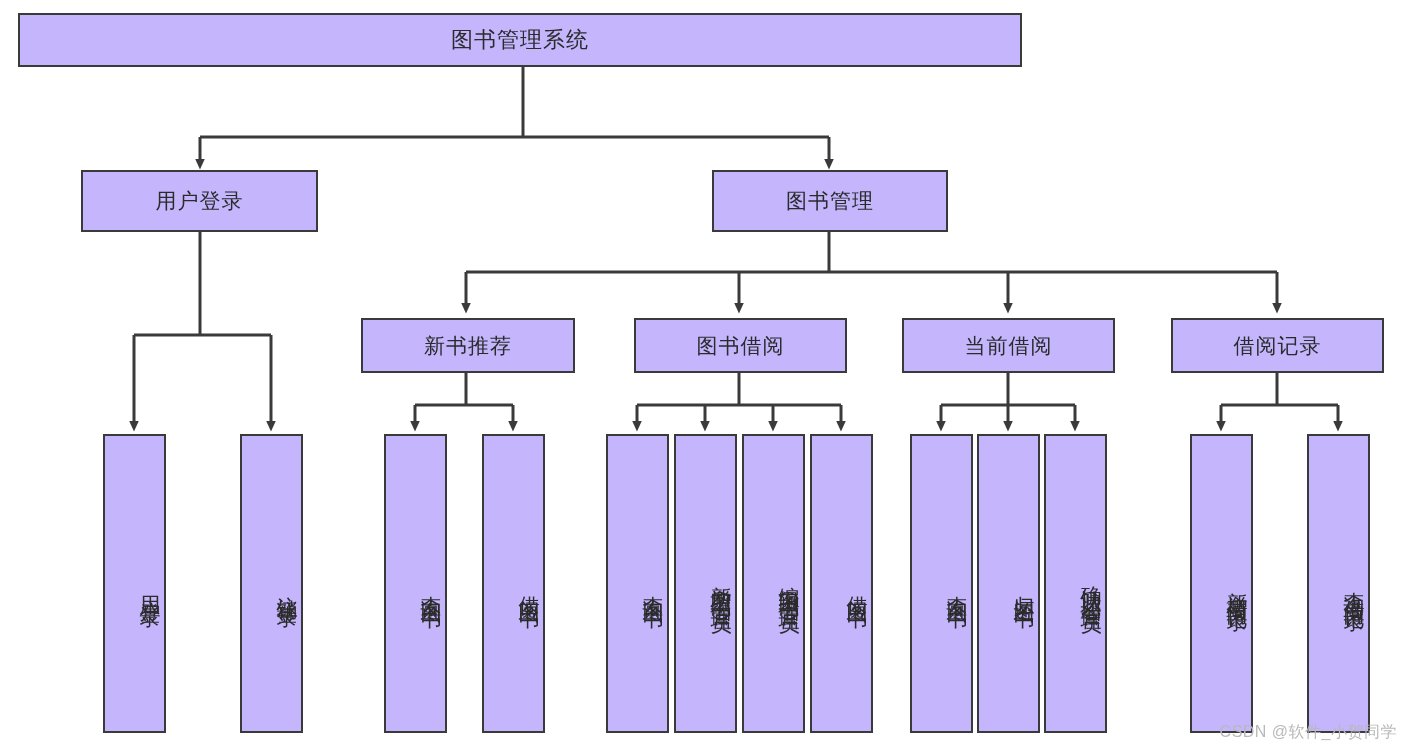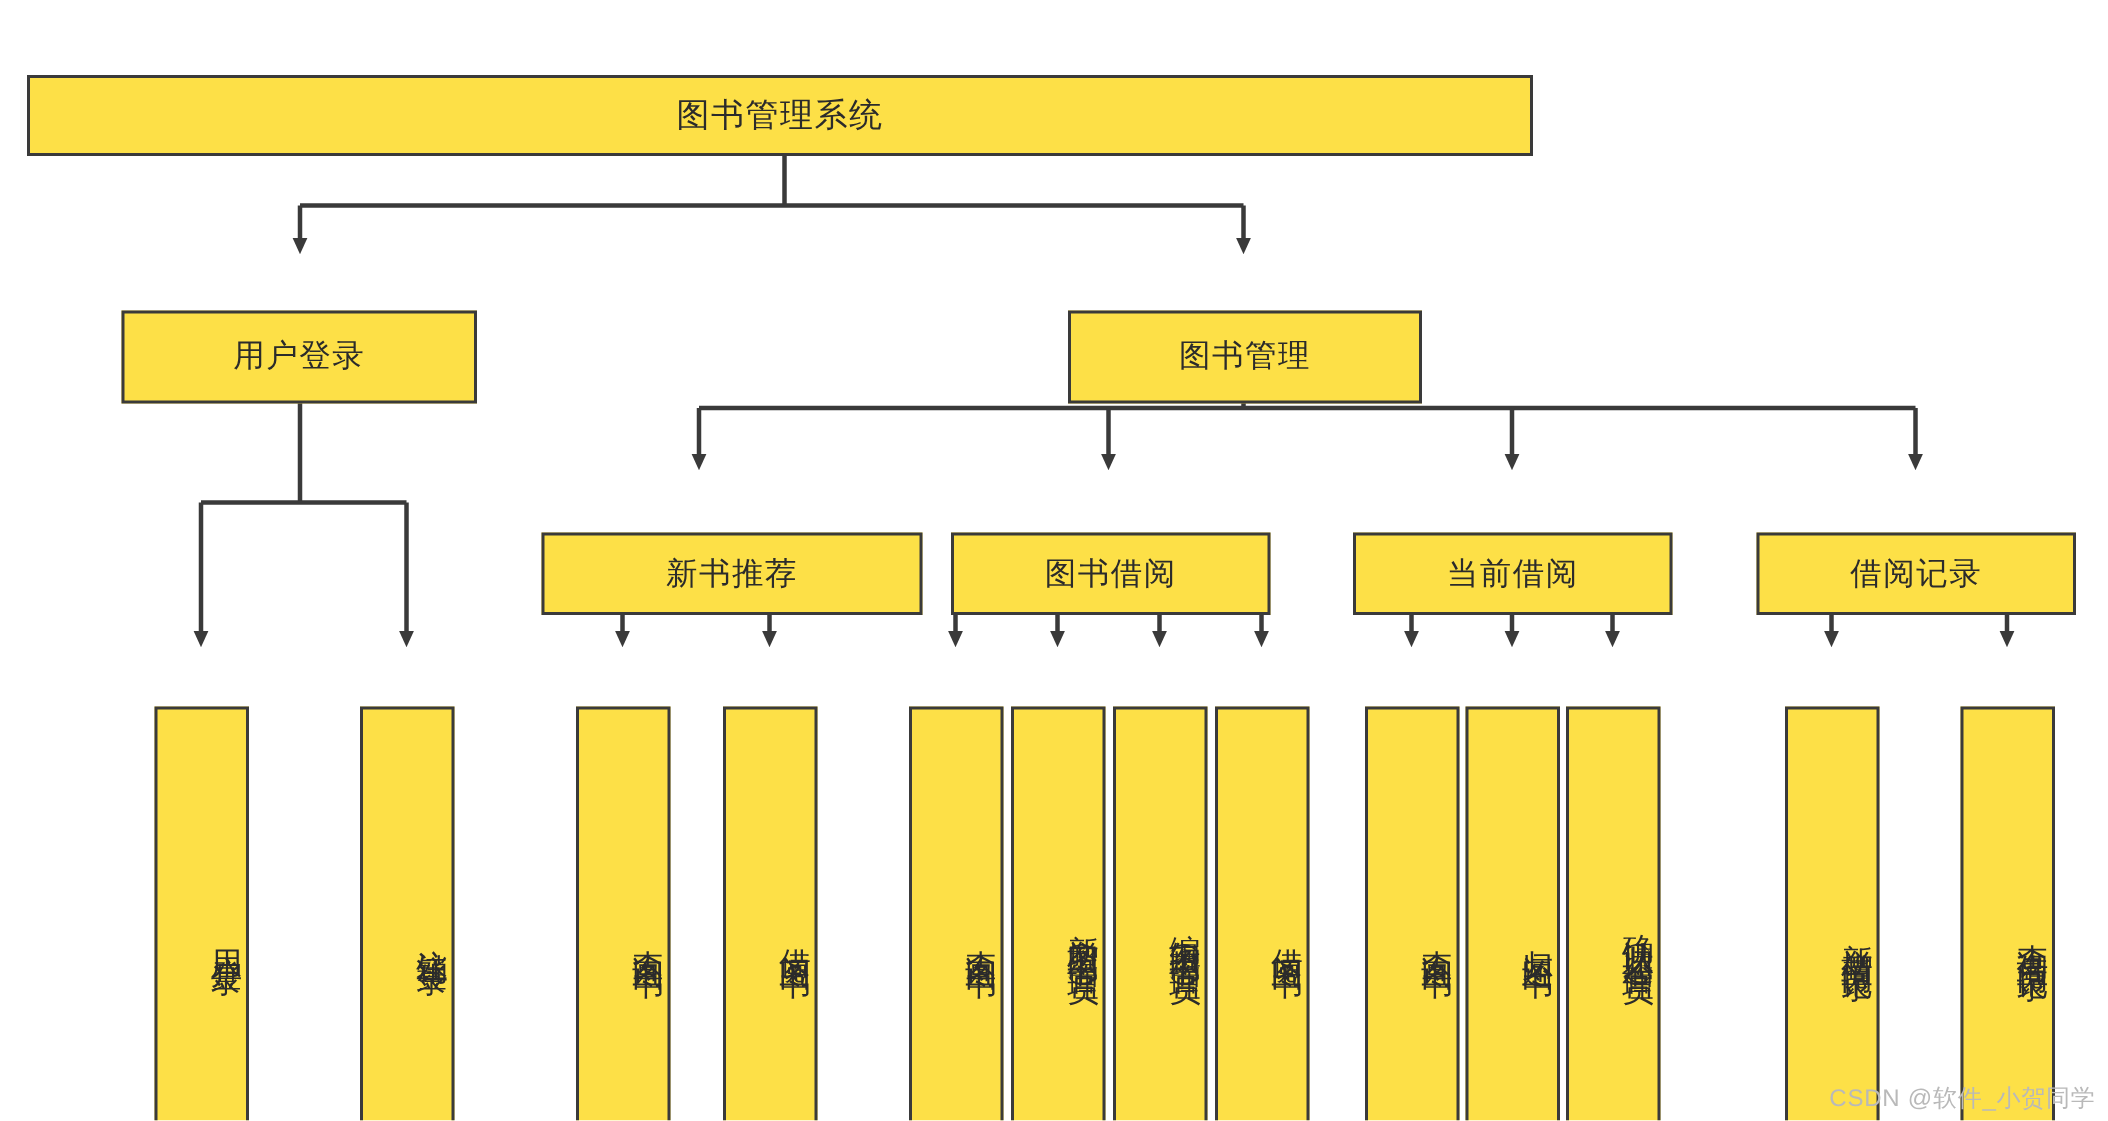--- a/index.html
+++ b/index.html
@@ -21,27 +21,26 @@
     position: absolute;
     left: 0;
     top: 0;
     width: 1405px;
     height: 747px;
     pointer-events: none;
   }
   .node {
     position: absolute;
     box-sizing: border-box;
-    background: #fde047;
+    background: #c4b5fd;
     border: 2px solid #3a3a3a;
     display: flex;
     align-items: center;
     justify-content: center;
     color: #2b2b2b;
-    margin-top: 37px;
   }
   .node.horiz {
     font-size: 21px;
     line-height: 1.2;
     letter-spacing: 1px;
   }
   .node.vert {
     writing-mode: vertical-rl;
     text-orientation: upright;
     font-size: 21px;
@@ -124,21 +123,21 @@
     <span>图书管理系统</span>
   </div>
 
   <div class="node horiz" style="left:81px; top:170px; width:237px; height:62px;">
     <span>用户登录</span>
   </div>
   <div class="node horiz" style="left:712px; top:170px; width:236px; height:62px;">
     <span>图书管理</span>
   </div>
 
-  <div class="node horiz" style="left:361px; top:318px; width:254px; height:55px;">
+  <div class="node horiz" style="left:361px; top:318px; width:214px; height:55px;">
     <span>新书推荐</span>
   </div>
   <div class="node horiz" style="left:634px; top:318px; width:213px; height:55px;">
     <span>图书借阅</span>
   </div>
   <div class="node horiz" style="left:902px; top:318px; width:213px; height:55px;">
     <span>当前借阅</span>
   </div>
   <div class="node horiz" style="left:1171px; top:318px; width:213px; height:55px;text-align:right;">
     <span>借阅记录</span>

